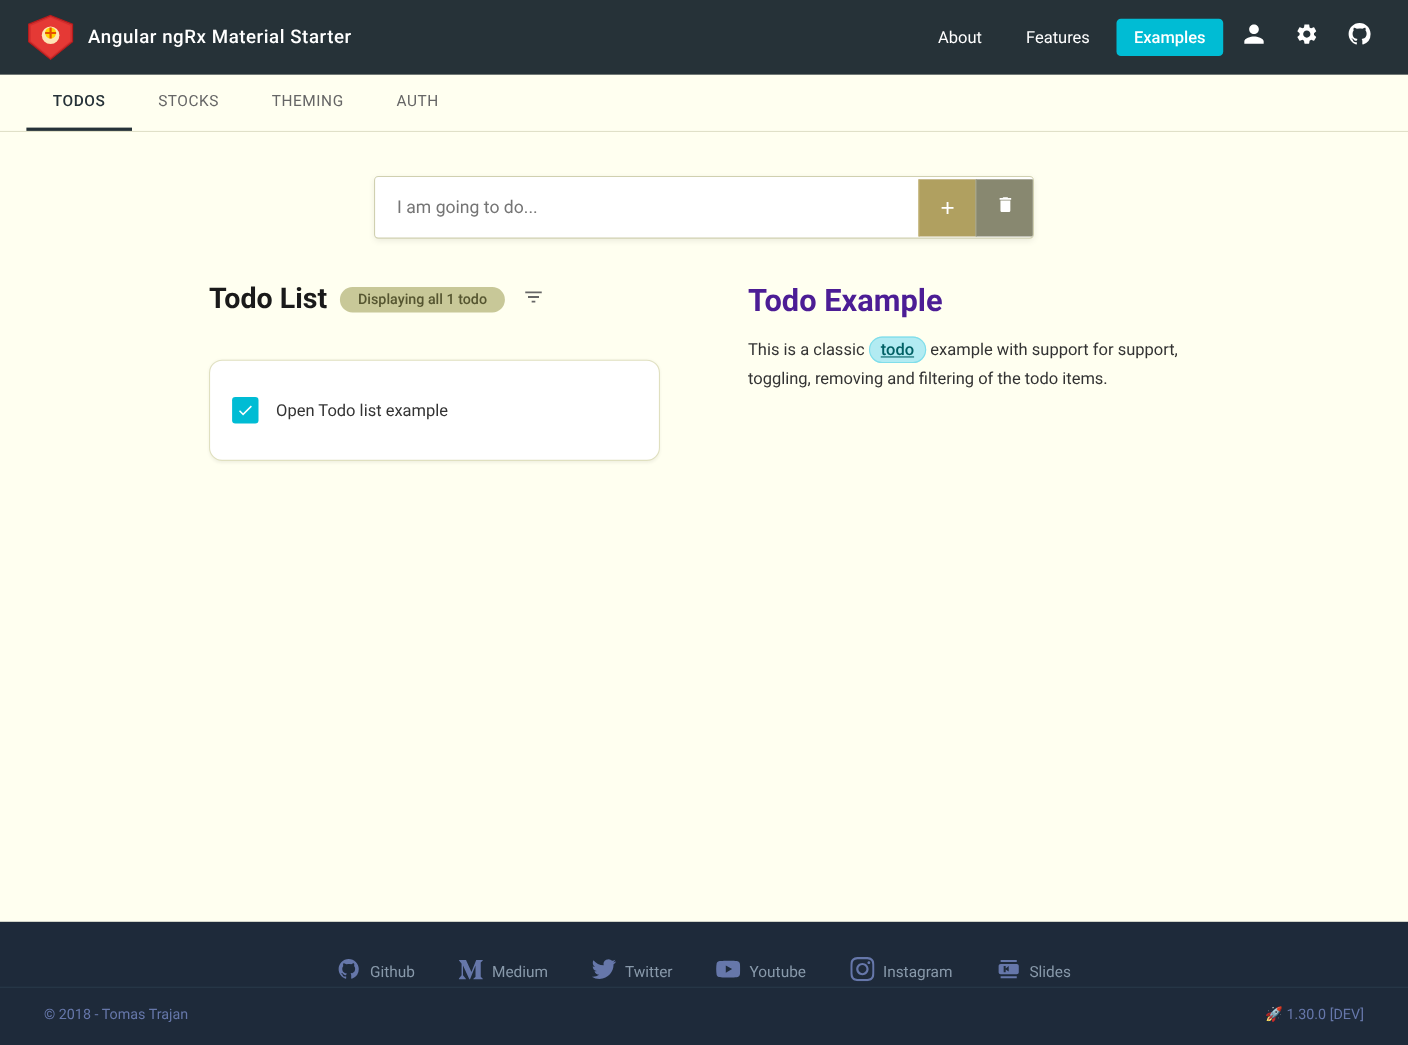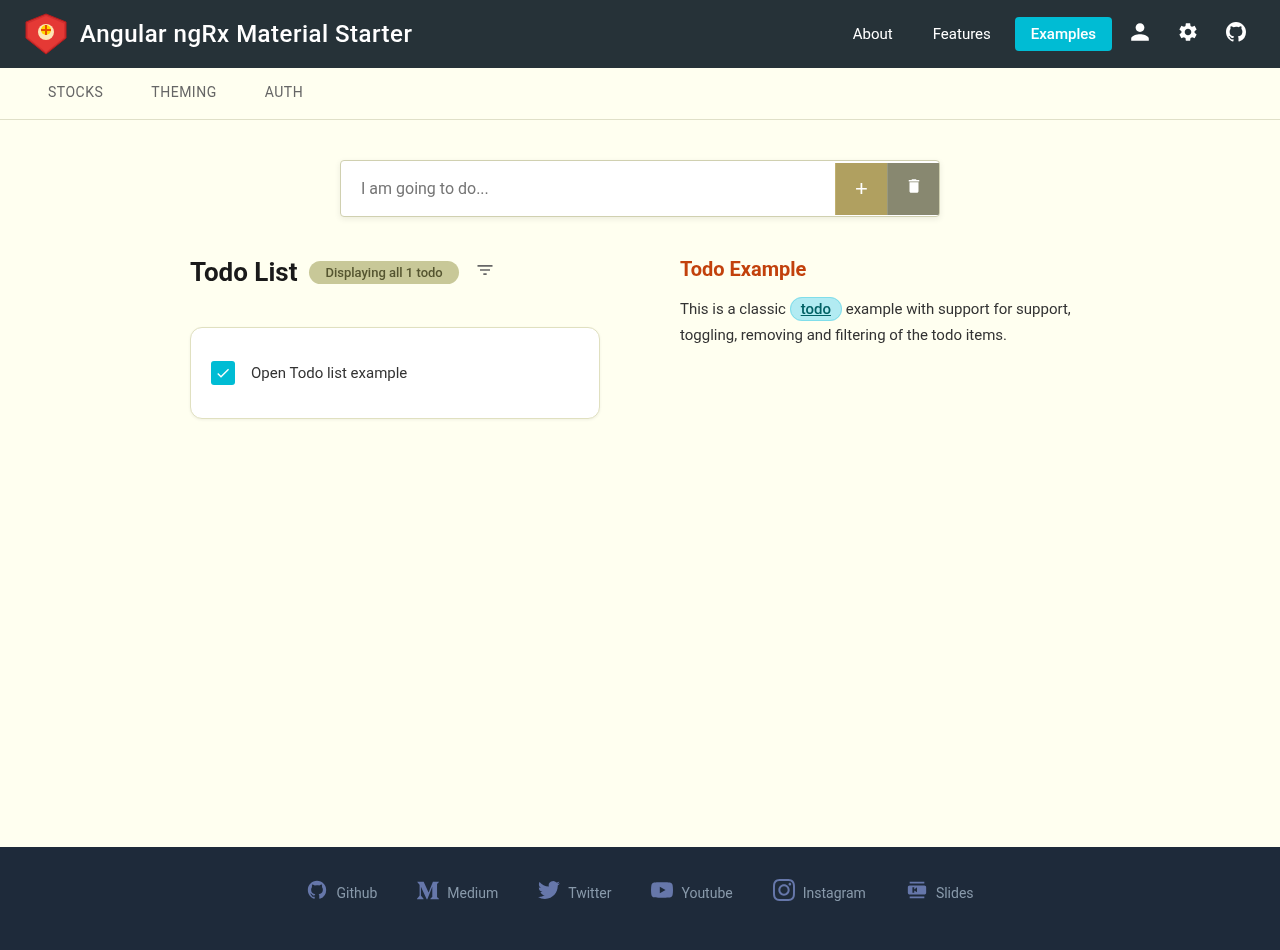--- a/index.html
+++ b/index.html
@@ -15,21 +15,21 @@
       flex-shrink: 0;
     }
     .logo-area {
       display: flex;
       align-items: center;
       gap: 12px;
       flex: 1;
     }
     .app-title {
       color: #ffffff;
-      font-size: 24px;
+      font-size: 17px;
       font-weight: 500;
       letter-spacing: 0.5px;
     }
     .nav-links {
       display: flex;
       align-items: flex-start;
       gap: 8px;
     }
     .nav-link {
       color: #ffffff;
@@ -201,23 +201,23 @@
       cursor: pointer;
     }
     .todo-checkbox svg { width: 16px; height: 16px; }
     .todo-text {
       font-size: 15px;
       color: #333;
     }
 
     
     .todo-example-title {
-      font-size: 20px;
+      font-size: 28px;
       font-weight: 700;
-      color: #c2410c;
+      color: #4c1d95;
       margin-bottom: 16px;
     }
     .todo-example-desc {
       font-size: 15px;
       color: #333;
       line-height: 1.7;
     }
     .todo-highlight {
       background: #b2ebf2;
       border: 1px solid #80deea;
@@ -232,21 +232,20 @@
     .footer {
       background: #1e2a3a;
       padding: 32px 0 20px;
       flex-shrink: 0;
     }
     .footer-links {
       display: flex;
       justify-content: center;
       align-items: center;
       gap: 40px;
-      margin-bottom: 24px;
     }
     .footer-link {
       display: flex;
       align-items: center;
       gap: 8px;
       color: #8899aa;
       text-decoration: none;
       font-size: 14px;
       cursor: pointer;
     }
@@ -308,20 +307,21 @@
       <span>
         <svg width="24" height="24" viewBox="0 0 24 24" fill="white">
           <path d="M12 2C6.477 2 2 6.484 2 12.017c0 4.425 2.865 8.18 6.839 9.504.5.092.682-.217.682-.483 0-.237-.008-.868-.013-1.703-2.782.605-3.369-1.343-3.369-1.343-.454-1.158-1.11-1.466-1.11-1.466-.908-.62.069-.608.069-.608 1.003.07 1.531 1.032 1.531 1.032.892 1.53 2.341 1.088 2.91.832.092-.647.35-1.088.636-1.338-2.22-.253-4.555-1.113-4.555-4.951 0-1.093.39-1.988 1.029-2.688-.103-.253-.446-1.272.098-2.65 0 0 .84-.27 2.75 1.026A9.564 9.564 0 0112 6.844c.85.004 1.705.115 2.504.337 1.909-1.296 2.747-1.027 2.747-1.027.546 1.379.202 2.398.1 2.651.64.7 1.028 1.595 1.028 2.688 0 3.848-2.339 4.695-4.566 4.943.359.309.678.92.678 1.855 0 1.338-.012 2.419-.012 2.747 0 .268.18.58.688.482A10.019 10.019 0 0022 12.017C22 6.484 17.522 2 12 2z"></path>
         </svg>
       </span>
     </button>
   </div>
 </header>
 
 <div class="tabs-bar">
+  <div class="tab active">Todos</div>
   <div class="tab">Stocks</div>
   <div class="tab">Theming</div>
   <div class="tab">Auth</div>
 </div>
 
 <main class="main-content">
 
   <div class="input-area">
     <input class="todo-input" type="text" placeholder="I am going to do..." style="">
     <button class="input-btn add-btn">
@@ -421,13 +421,17 @@
       <span class="footer-link-icon">
         <svg width="22" height="22" viewBox="0 0 24 24" fill="#6677aa">
           <path d="M20 3H4v2h16V3zM4 21h16v-2H4v2zM20 7H4c-1.1 0-2 .9-2 2v6c0 1.1.9 2 2 2h16c1.1 0 2-.9 2-2V9c0-1.1-.9-2-2-2zm-8 7.5L9 12.5V15H7V9h2v2.5l3-2.5v5.5l-2-1.5z"></path>
         </svg>
       </span>
       <span>Slides</span>
     </a>
 
   </div>
 
+  <div class="footer-bottom">
+    <span>© 2018 - Tomas Trajan</span>
+    <span>🚀 1.30.0 [DEV]</span>
+  </div>
 </footer>
 
 </body></html>

